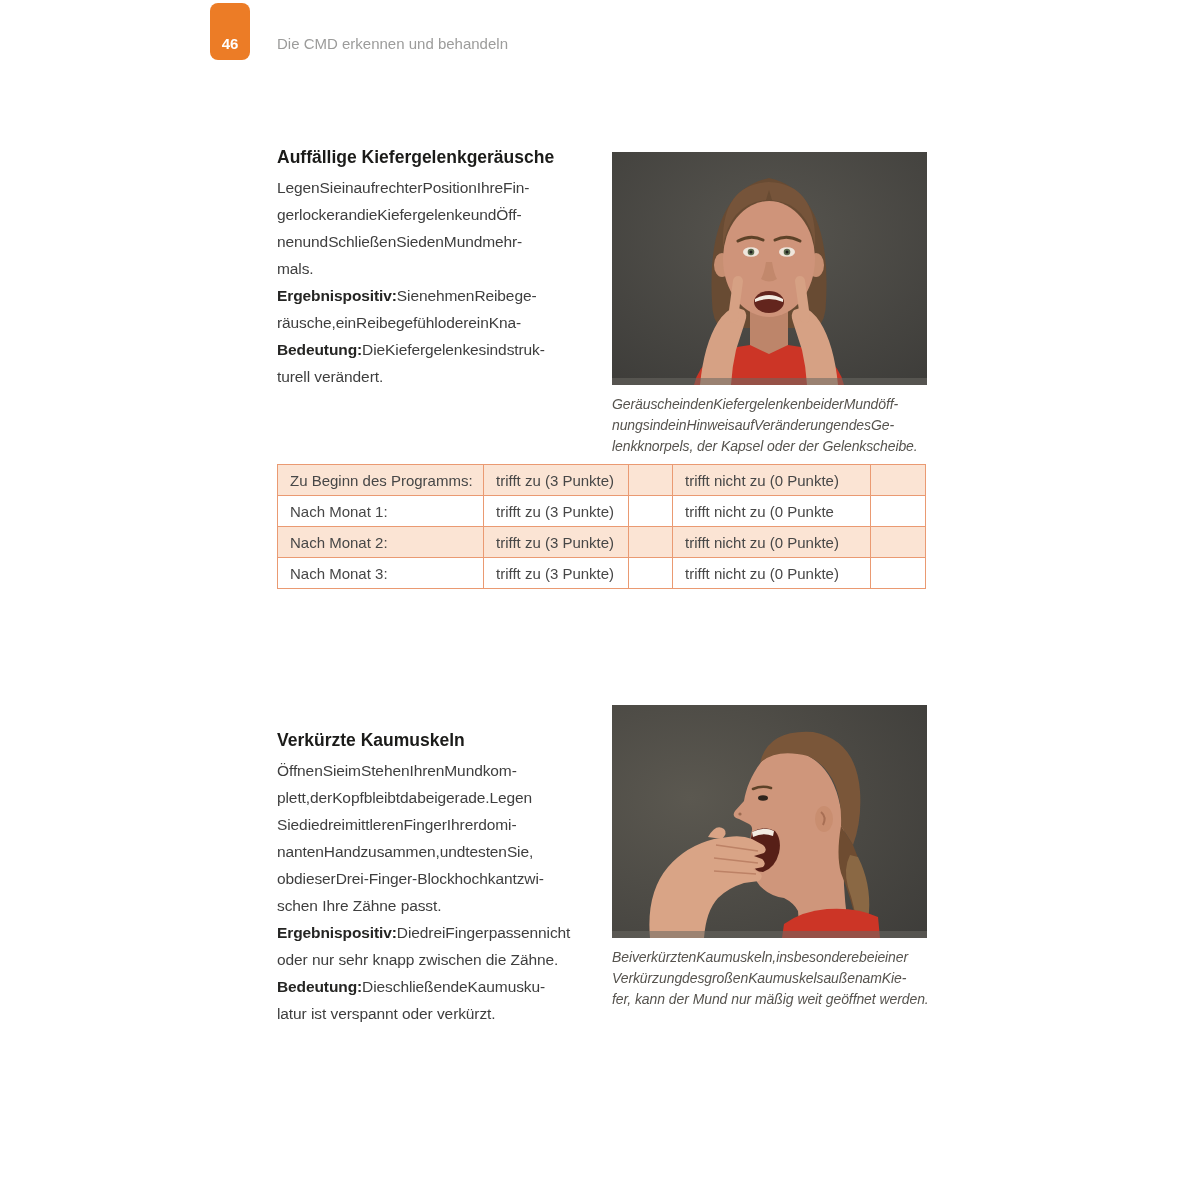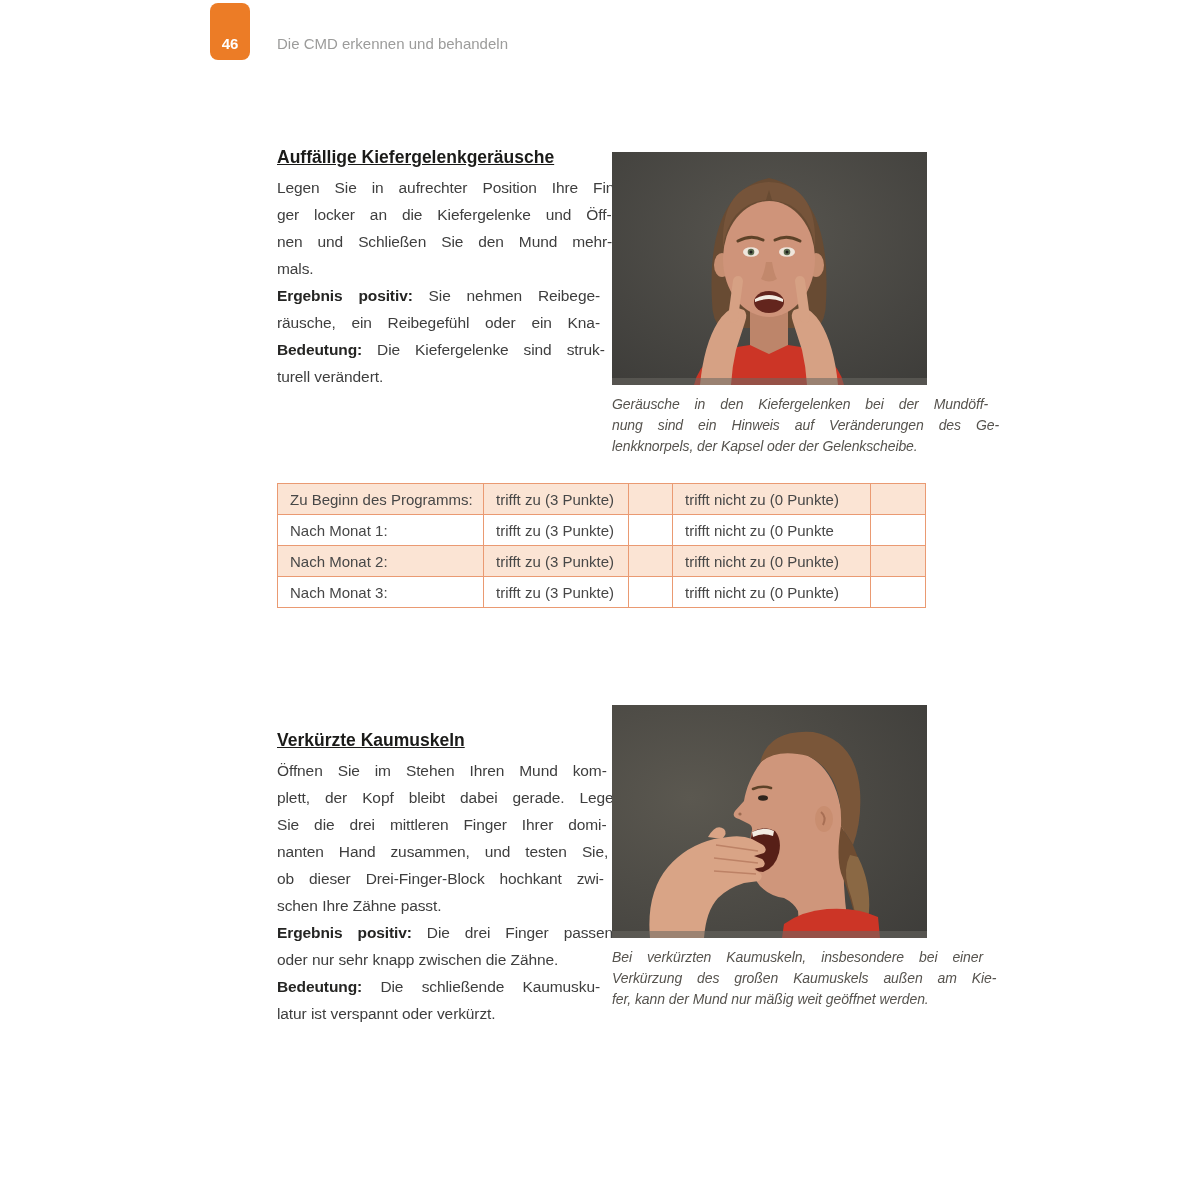--- a/index.html
+++ b/index.html
@@ -16,26 +16,26 @@
     background:#ec7c26; color:#ffffff;
     display:flex; align-items:flex-end; justify-content:center;
     font-size:15px; font-weight:700; padding-bottom:8px; box-sizing:border-box;
   }
   .running-title { left:277px; top:35px; font-size:15px; color:#9c9c9b; }
 
   
   .sec { width:323px; }
   .sec h2 {
     margin:0 0 5px 0; font-size:17.5px; line-height:23px;
-    font-weight:700; color:#1b1b19; white-space:nowrap;text-decoration:underline;
+    font-weight:700; color:#1b1b19; white-space:nowrap;
   }
   .body-col { font-size:15.5px; color:#3e3e3e; letter-spacing:-0.1px; }
   .body-col .bline { height:27px; }
   .bline { display:flex; gap:0.28em; align-items:center; white-space:nowrap; }
-  .bline.just { justify-content:space-between; gap:15px; }
+  .bline.just { justify-content:flex-start; gap:0; }
   .bline b { font-weight:700; color:#252523; }
 
   
   figure { margin:0; width:315px; }
   figure svg { display:block; width:315px; height:233px; }
   figcaption { margin-top:8px; }
   .caption { font-size:14px; font-style:italic; color:#56534e; letter-spacing:-0.1px; }
   .caption .bline { height:21px;font-style:italic; }
 
   
@@ -193,21 +193,21 @@
             <span>der</span>
             <span>Kapsel</span>
             <span>oder</span>
             <span>der</span>
             <span>Gelenkscheibe.</span>
           </div>
         </div>
     </figcaption>
   </figure>
 
-  <div class="abs" style="left:277px; top:483px;">
+  <div class="abs" style="left:277px; top:464px;">
     <table class="score">
       <colgroup>
         <col style="width:206px">
           <col style="width:145px">
           <col style="width:44px">
         <col style="width:198px">
           <col style="width:55px">
       </colgroup>
       <tbody id="score-tbody">
           <tr class="shaded">

